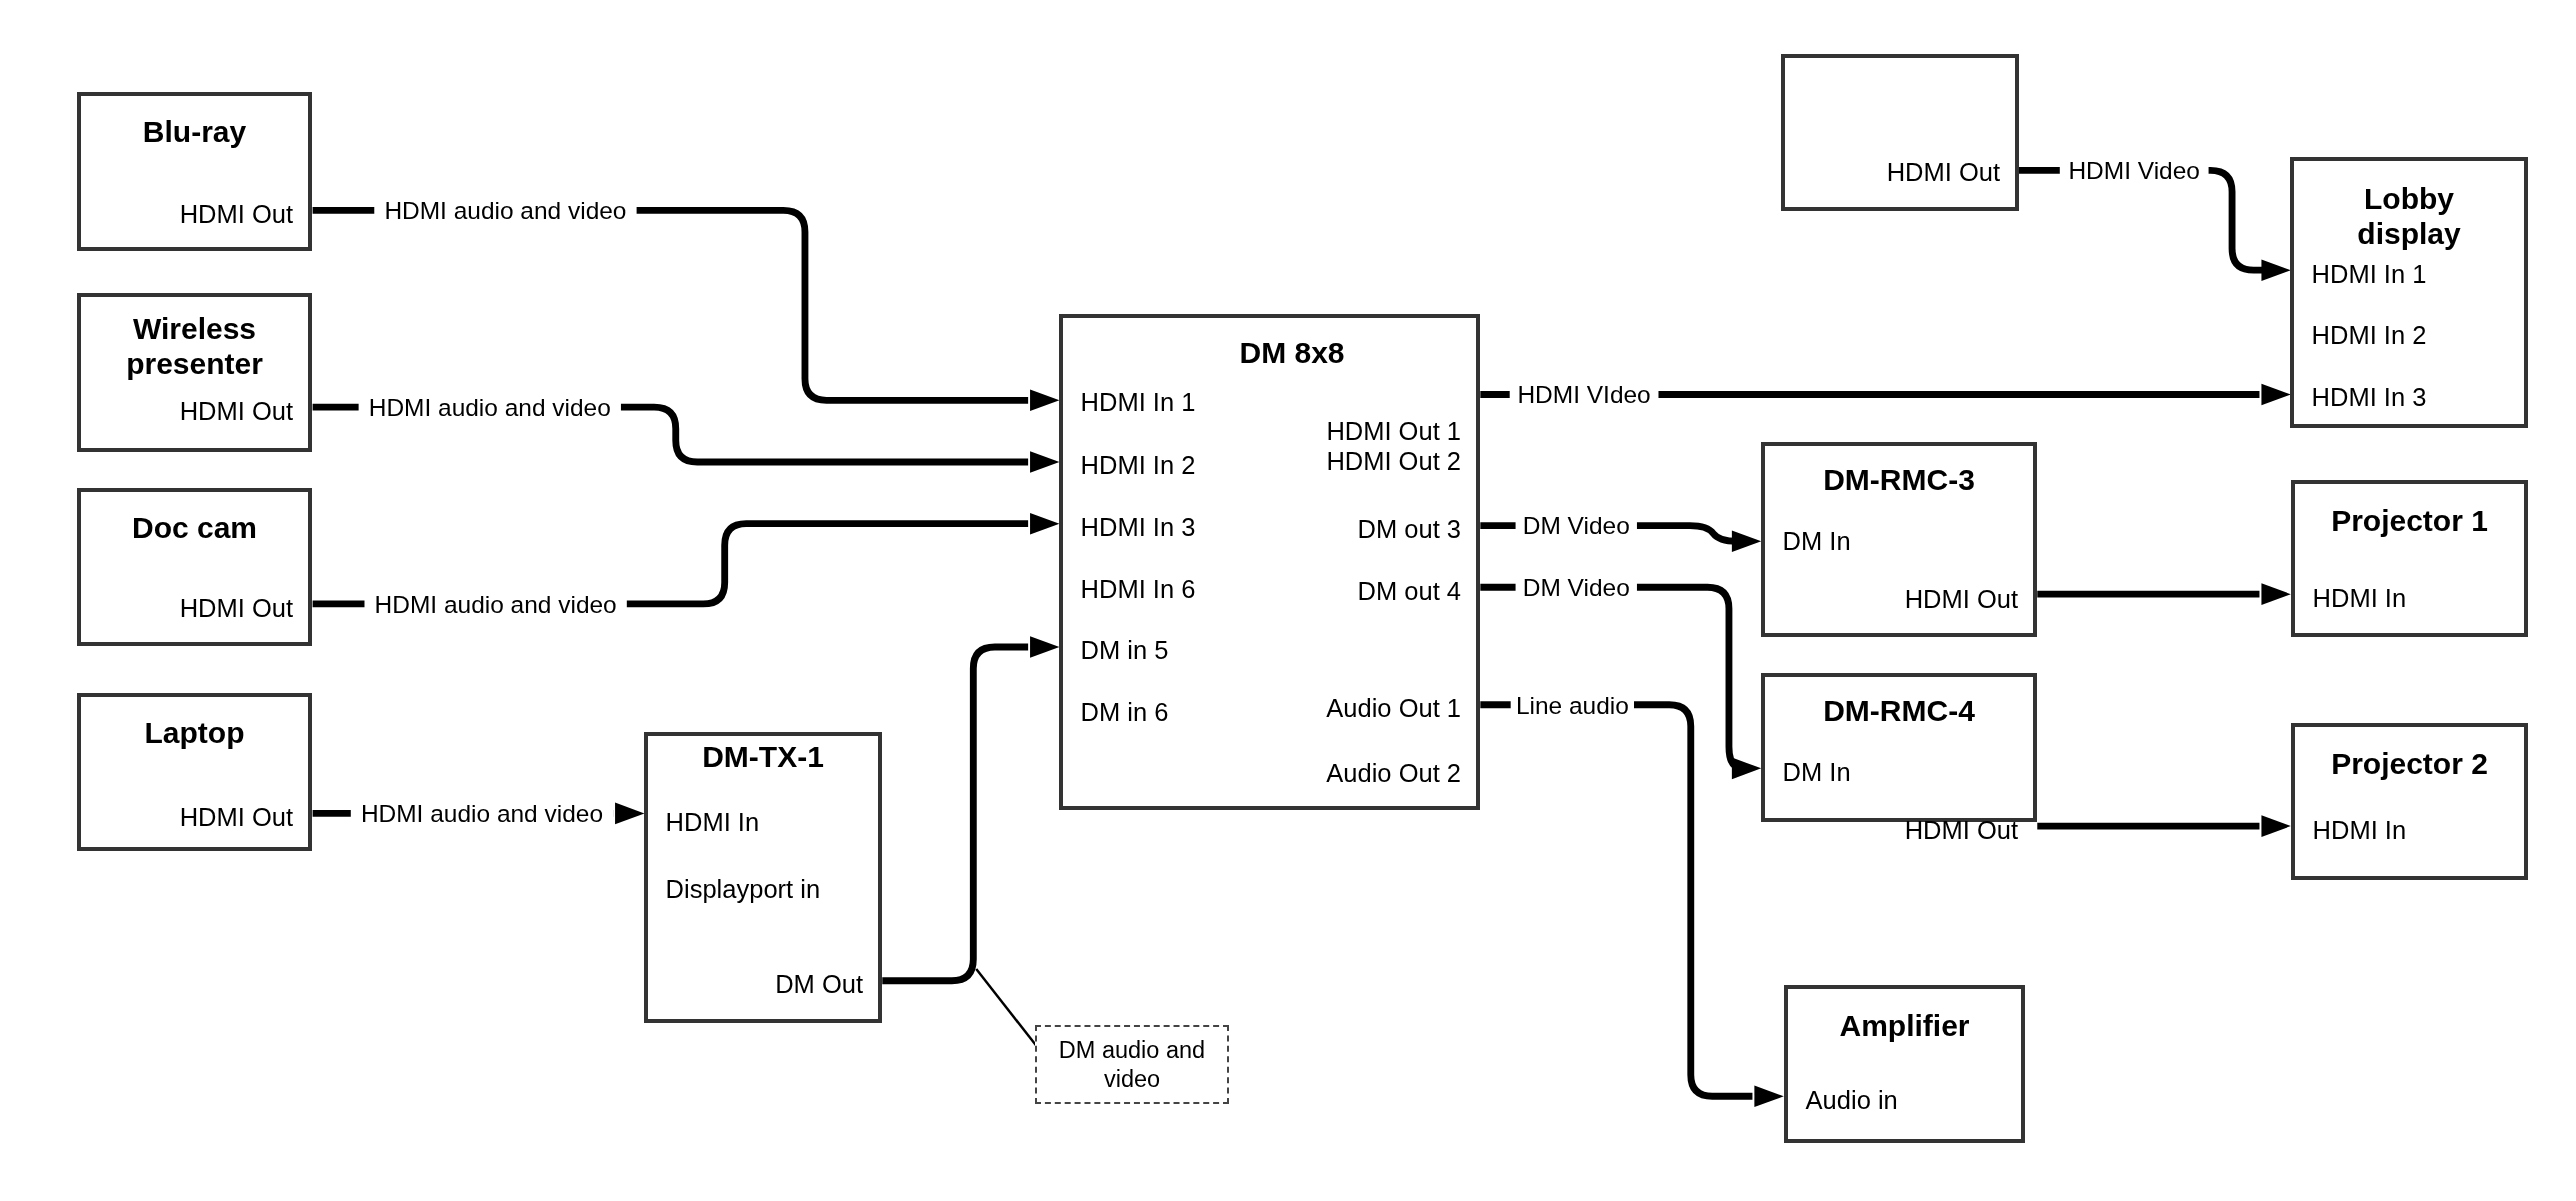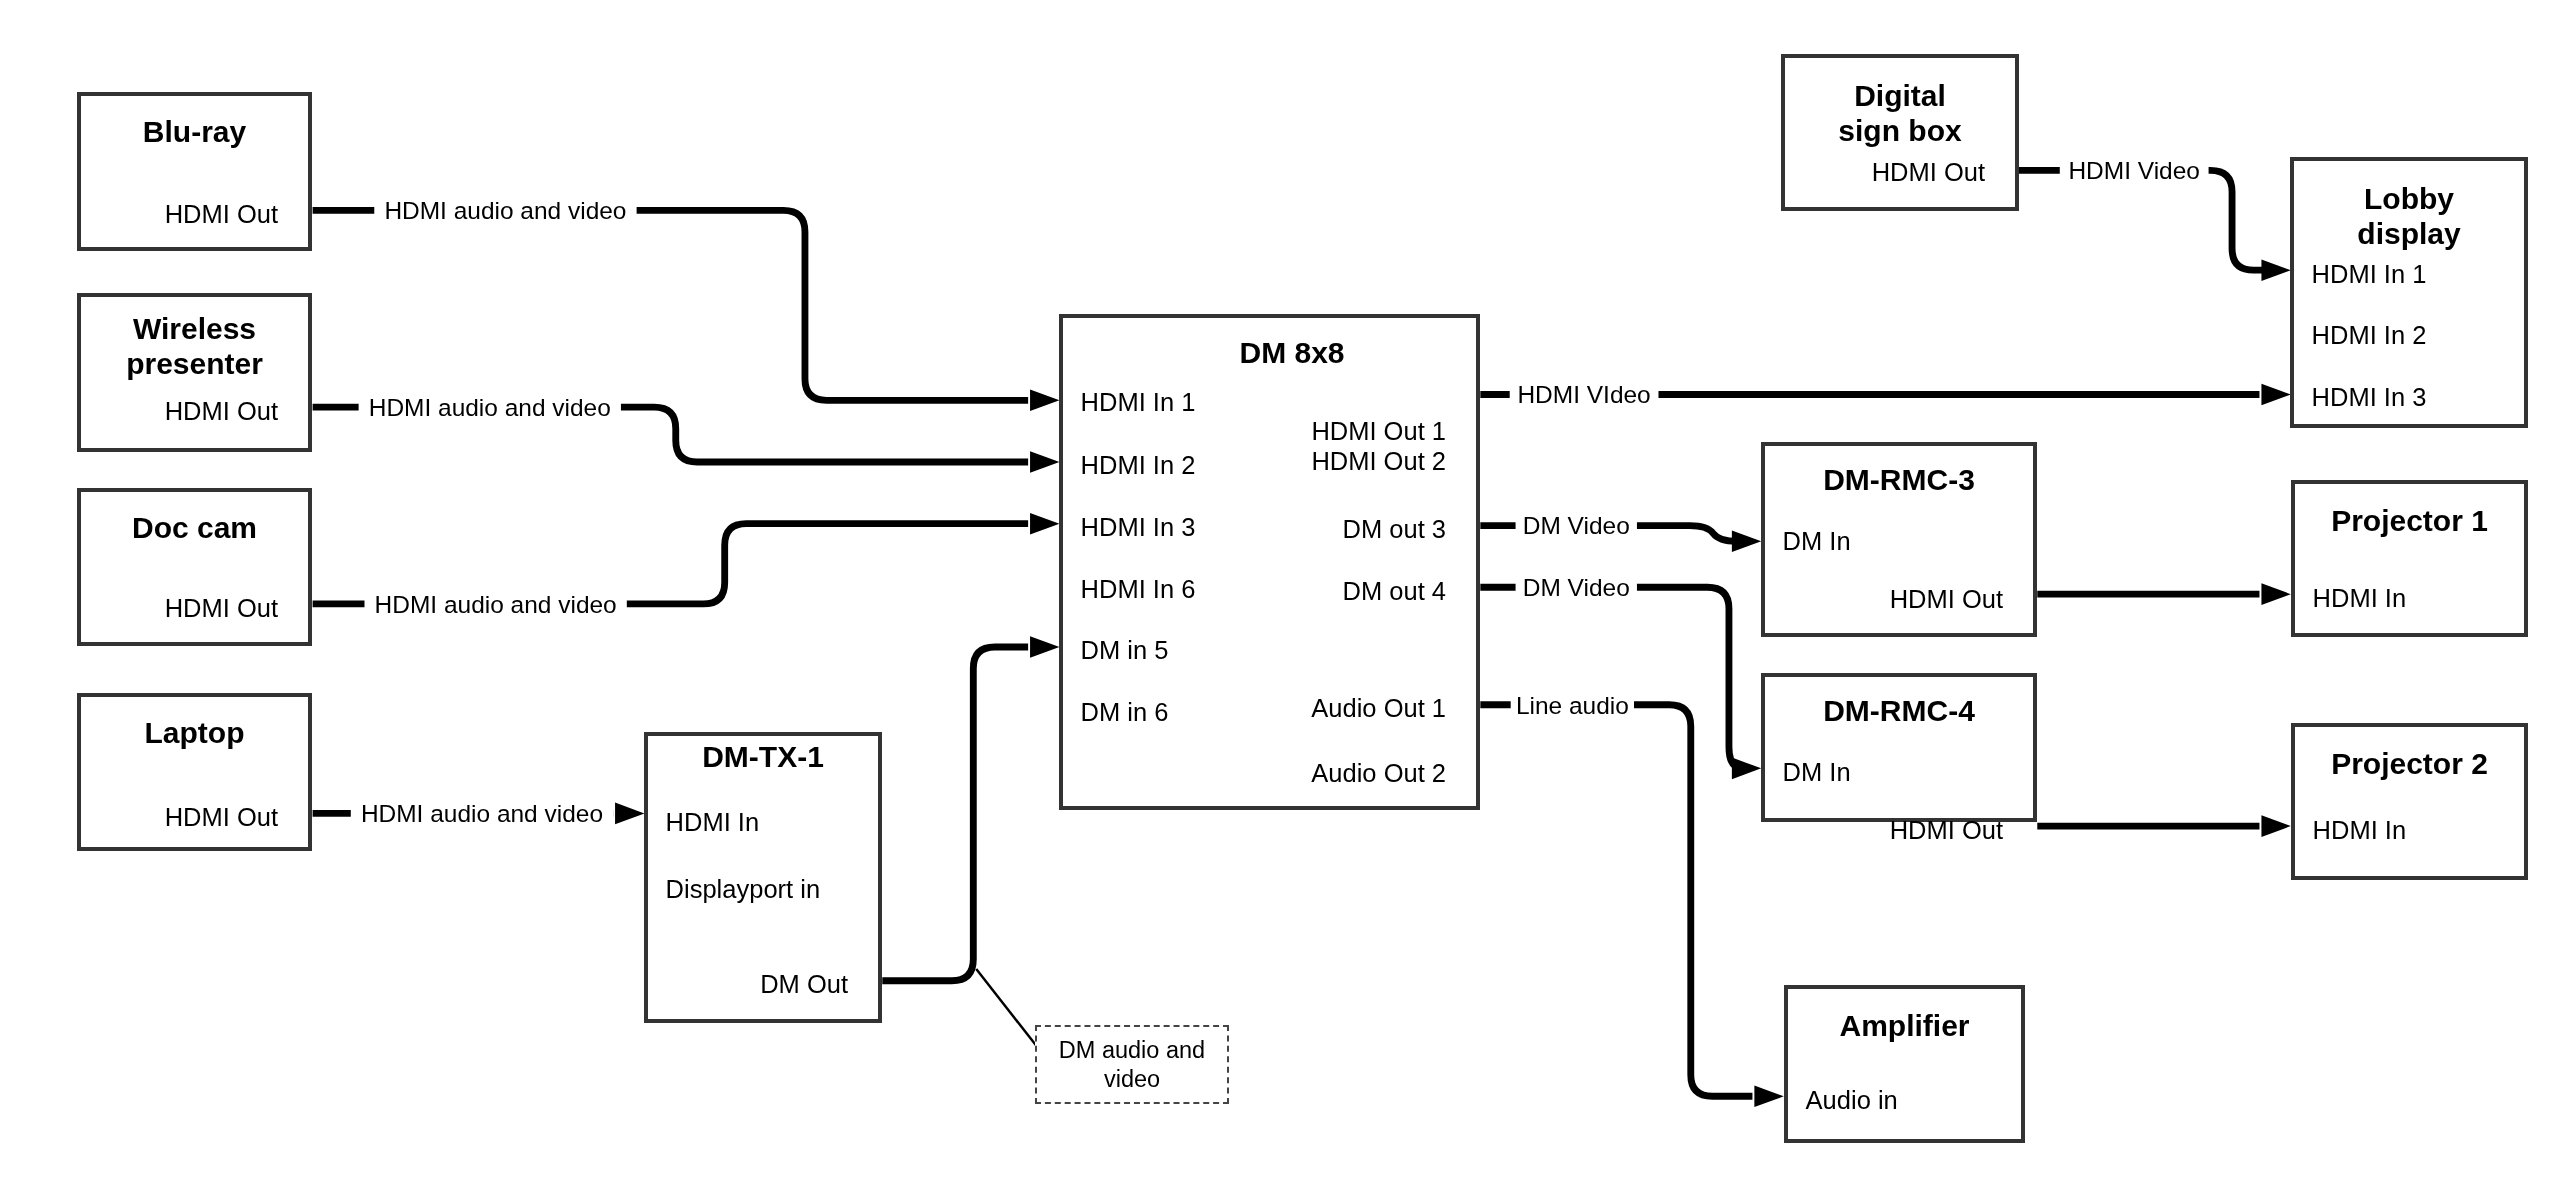--- a/index.html
+++ b/index.html
@@ -12,21 +12,21 @@
     position:absolute;background:#ffffff;border:4.9px solid #333333;box-sizing:border-box;
   }
   .box .title{
     position:absolute;left:0;right:0;text-align:center;
     font-weight:bold;font-size:30px;line-height:35px;
   }
   .port{
     position:absolute;height:35px;line-height:35px;font-size:25.5px;white-space:nowrap;
   }
   .port.left{left:0;padding-left:17.6px;}
-  .port.right{right:0;padding-right:30px;text-align:right;}
+  .port.right{right:0;padding-right:15px;text-align:right;}
   .annotation{
     position:absolute;left:1035px;top:1025px;width:194px;height:79px;
     border:2px dashed #444444;box-sizing:border-box;background:#ffffff;
     font-size:23.5px;line-height:29px;text-align:center;
     display:flex;align-items:center;justify-content:center;padding:3.9px 13.7px;
   }
   svg text{
     font-family:"Liberation Sans","DejaVu Sans",sans-serif;
     font-size:25px;fill:#000000;
   }
@@ -136,21 +136,20 @@
     <div class="port left" style="top:377px;">DM in 6</div>
     <div class="port right" style="top:64px;margin-top:32px;">HDMI Out 1</div>
     <div class="port right" style="top:126px;">HDMI Out 2</div>
     <div class="port right" style="top:194px;">DM out 3</div>
     <div class="port right" style="top:256px;">DM out 4</div>
     <div class="port right" style="top:373px;">Audio Out 1</div>
     <div class="port right" style="top:438px;">Audio Out 2</div>
   </div>
 
   <div class="box" style="left:1781px;top:54px;width:238px;height:157px;">
-    <div class="title" style="top:19.6px;padding:0 39px;">Digital sign box</div>
     <div class="port right" style="top:97px;">HDMI Out</div>
   </div>
 
   <div class="box" style="left:2290px;top:157px;width:238px;height:271px;">
     <div class="title" style="top:19.6px;padding:0 49px;">Lobby display</div>
     <div class="port left" style="top:96px;">HDMI In 1</div>
     <div class="port left" style="top:157px;">HDMI In 2</div>
     <div class="port left" style="top:219px;">HDMI In 3</div>
   </div>
 

